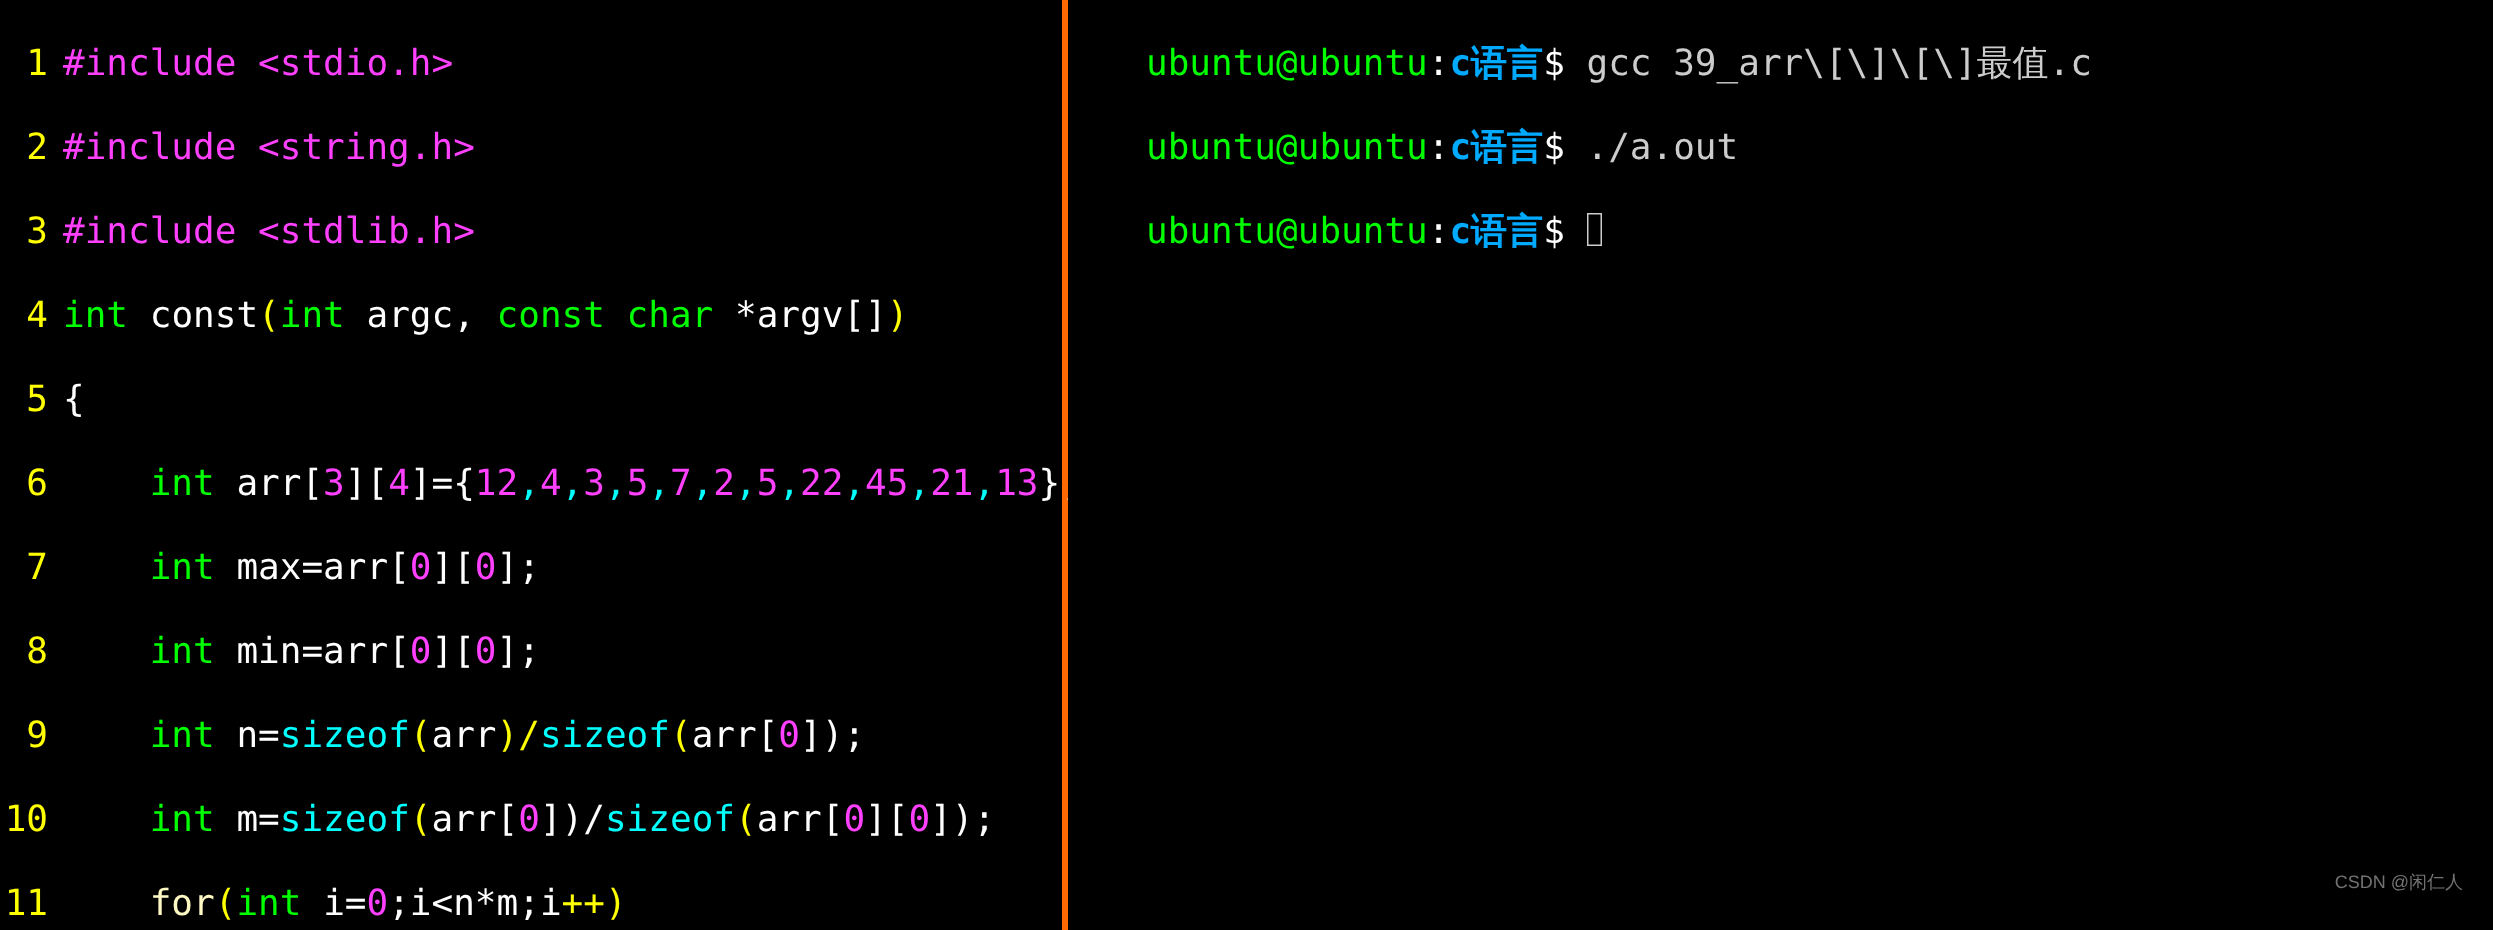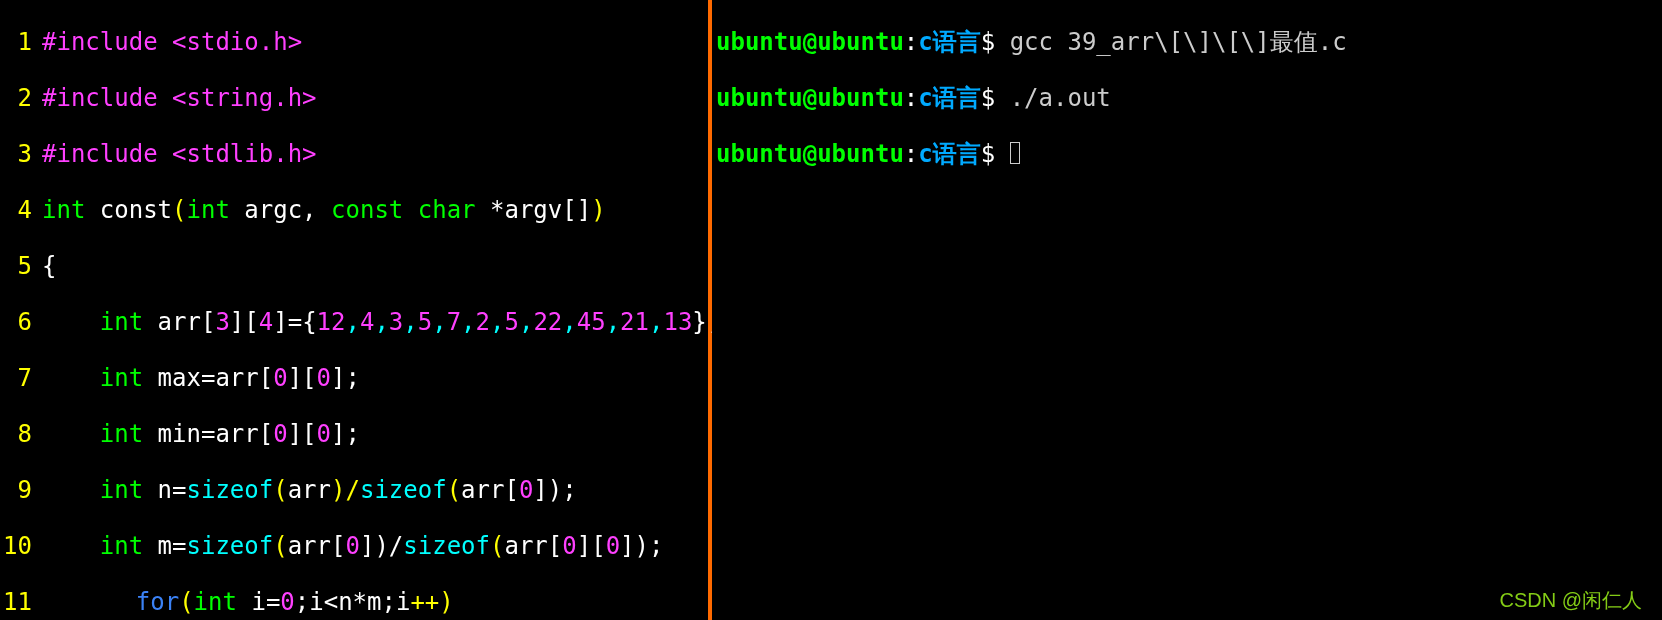--- a/index.html
+++ b/index.html
@@ -34,48 +34,48 @@
     white-space: pre-wrap;
     word-break: break-all;
   }
   .ln {
     display: inline-block;
     width: 42px;
     text-align: right;
     color: #ffff00;
     padding-right: 10px;
   }
-  .kw   { color: #3b82f6; margin-left: 36px; }
+  .kw   { color: #fef9c3; }
   .pp   { color: #ff40ff; }
   .hdr  { color: #ff40ff; }
   .ty   { color: #00ff00; }
   .id   { color: #ffffff; }
   .num  { color: #ff40ff; }
   .pun  { color: #00ffff; }
   .br   { color: #ffffff; }
   .paren{ color: #ffff00; }
   .op   { color: #ffffff; }
   .sizeof{ color:#00ffff;}
-  .user { color: #00ff00; font-weight: bold; }
+  .user { color: #00ff00; font-weight: normal; margin-left: 48px; }
   .path { color: #00aaff; font-weight: bold; margin-top: 40px; }
   .dollar{ color:#ffffff; }
   .tout { color:#cccccc; }
   .cmd  { color:#cccccc; }
   .cursor {
     display:inline-block;
     width: 10px; height: 22px;
     border:1px solid #ccc;
     vertical-align: -2px;
   }
   .watermark {
     position: absolute;
-    bottom: 6px;
+    bottom: 18px;
     right: 20px;
-    color: #84cc16;
-    font-size: 20px;
+    color: #737373;
+    font-size: 12px;
     font-family: sans-serif;
   }
 </style>
 </head>
 <body>
 
 <div class="pane editor">
 <div><span class="ln">1</span><span class="pp">#include </span><span class="hdr">&lt;stdio.h&gt;</span></div>
 <div><span class="ln">2</span><span class="pp">#include </span><span class="hdr">&lt;string.h&gt;</span></div>
 <div><span class="ln">3</span><span class="pp">#include </span><span class="hdr">&lt;stdlib.h&gt;</span></div>

